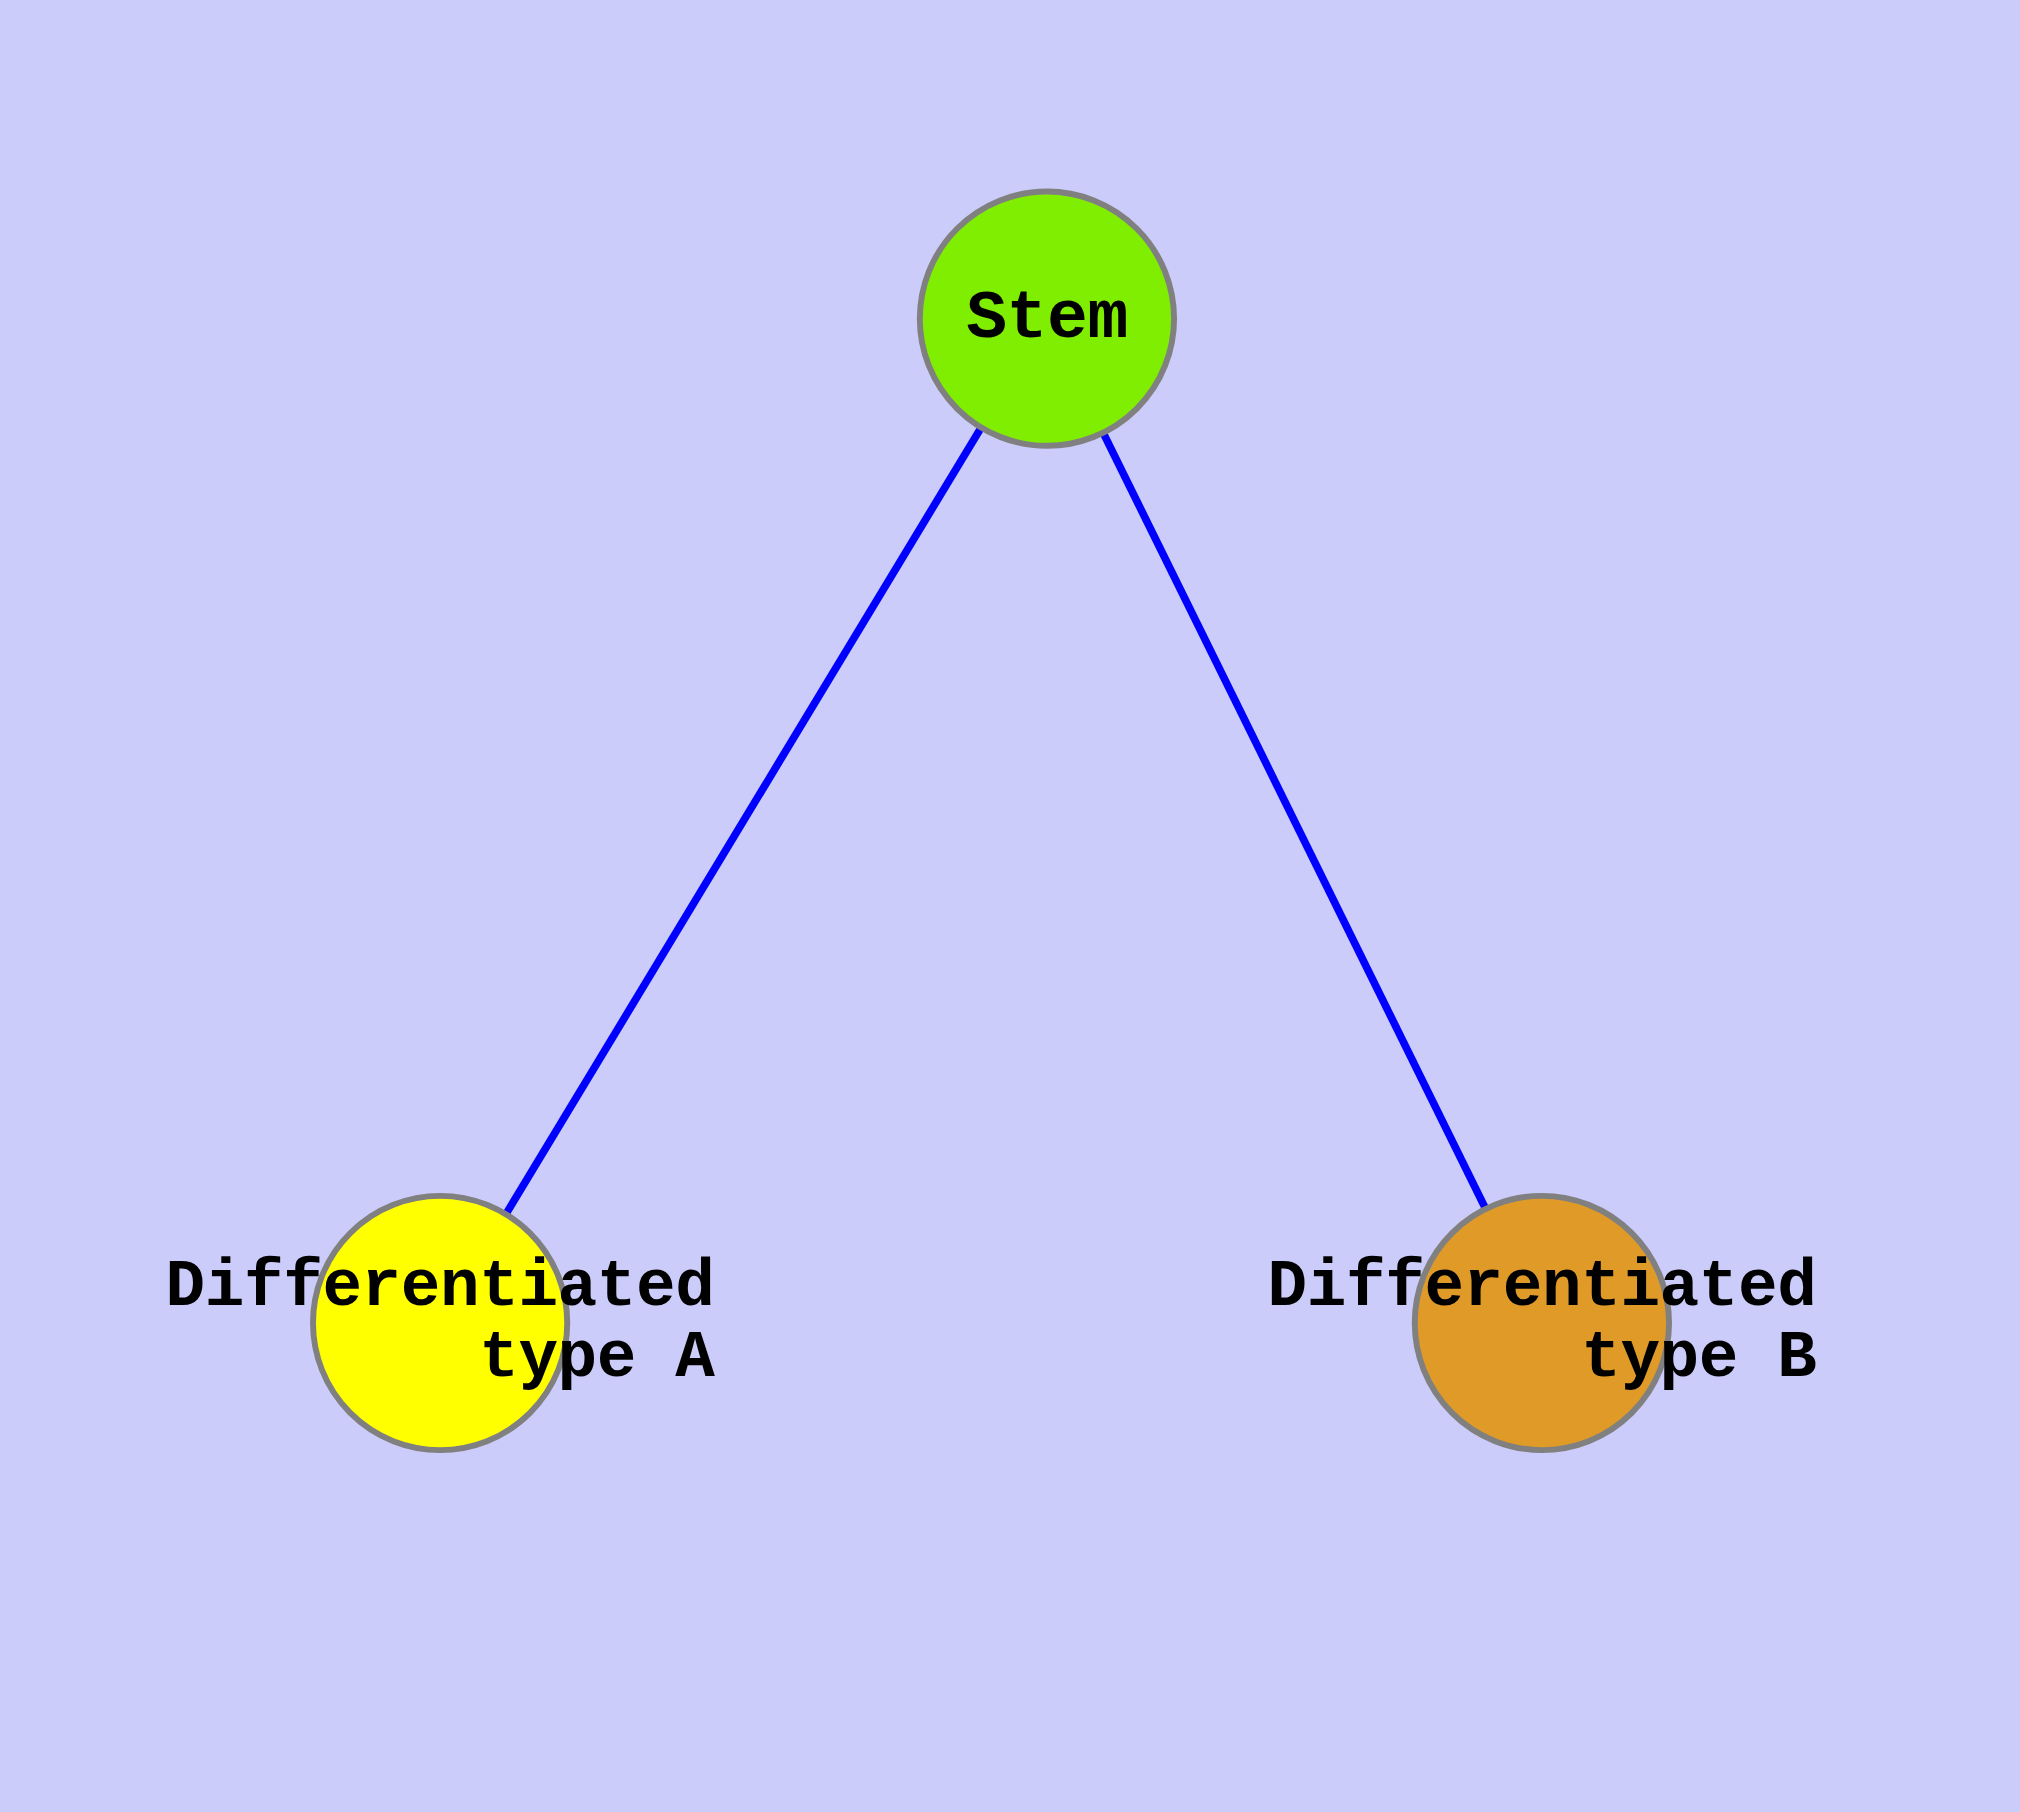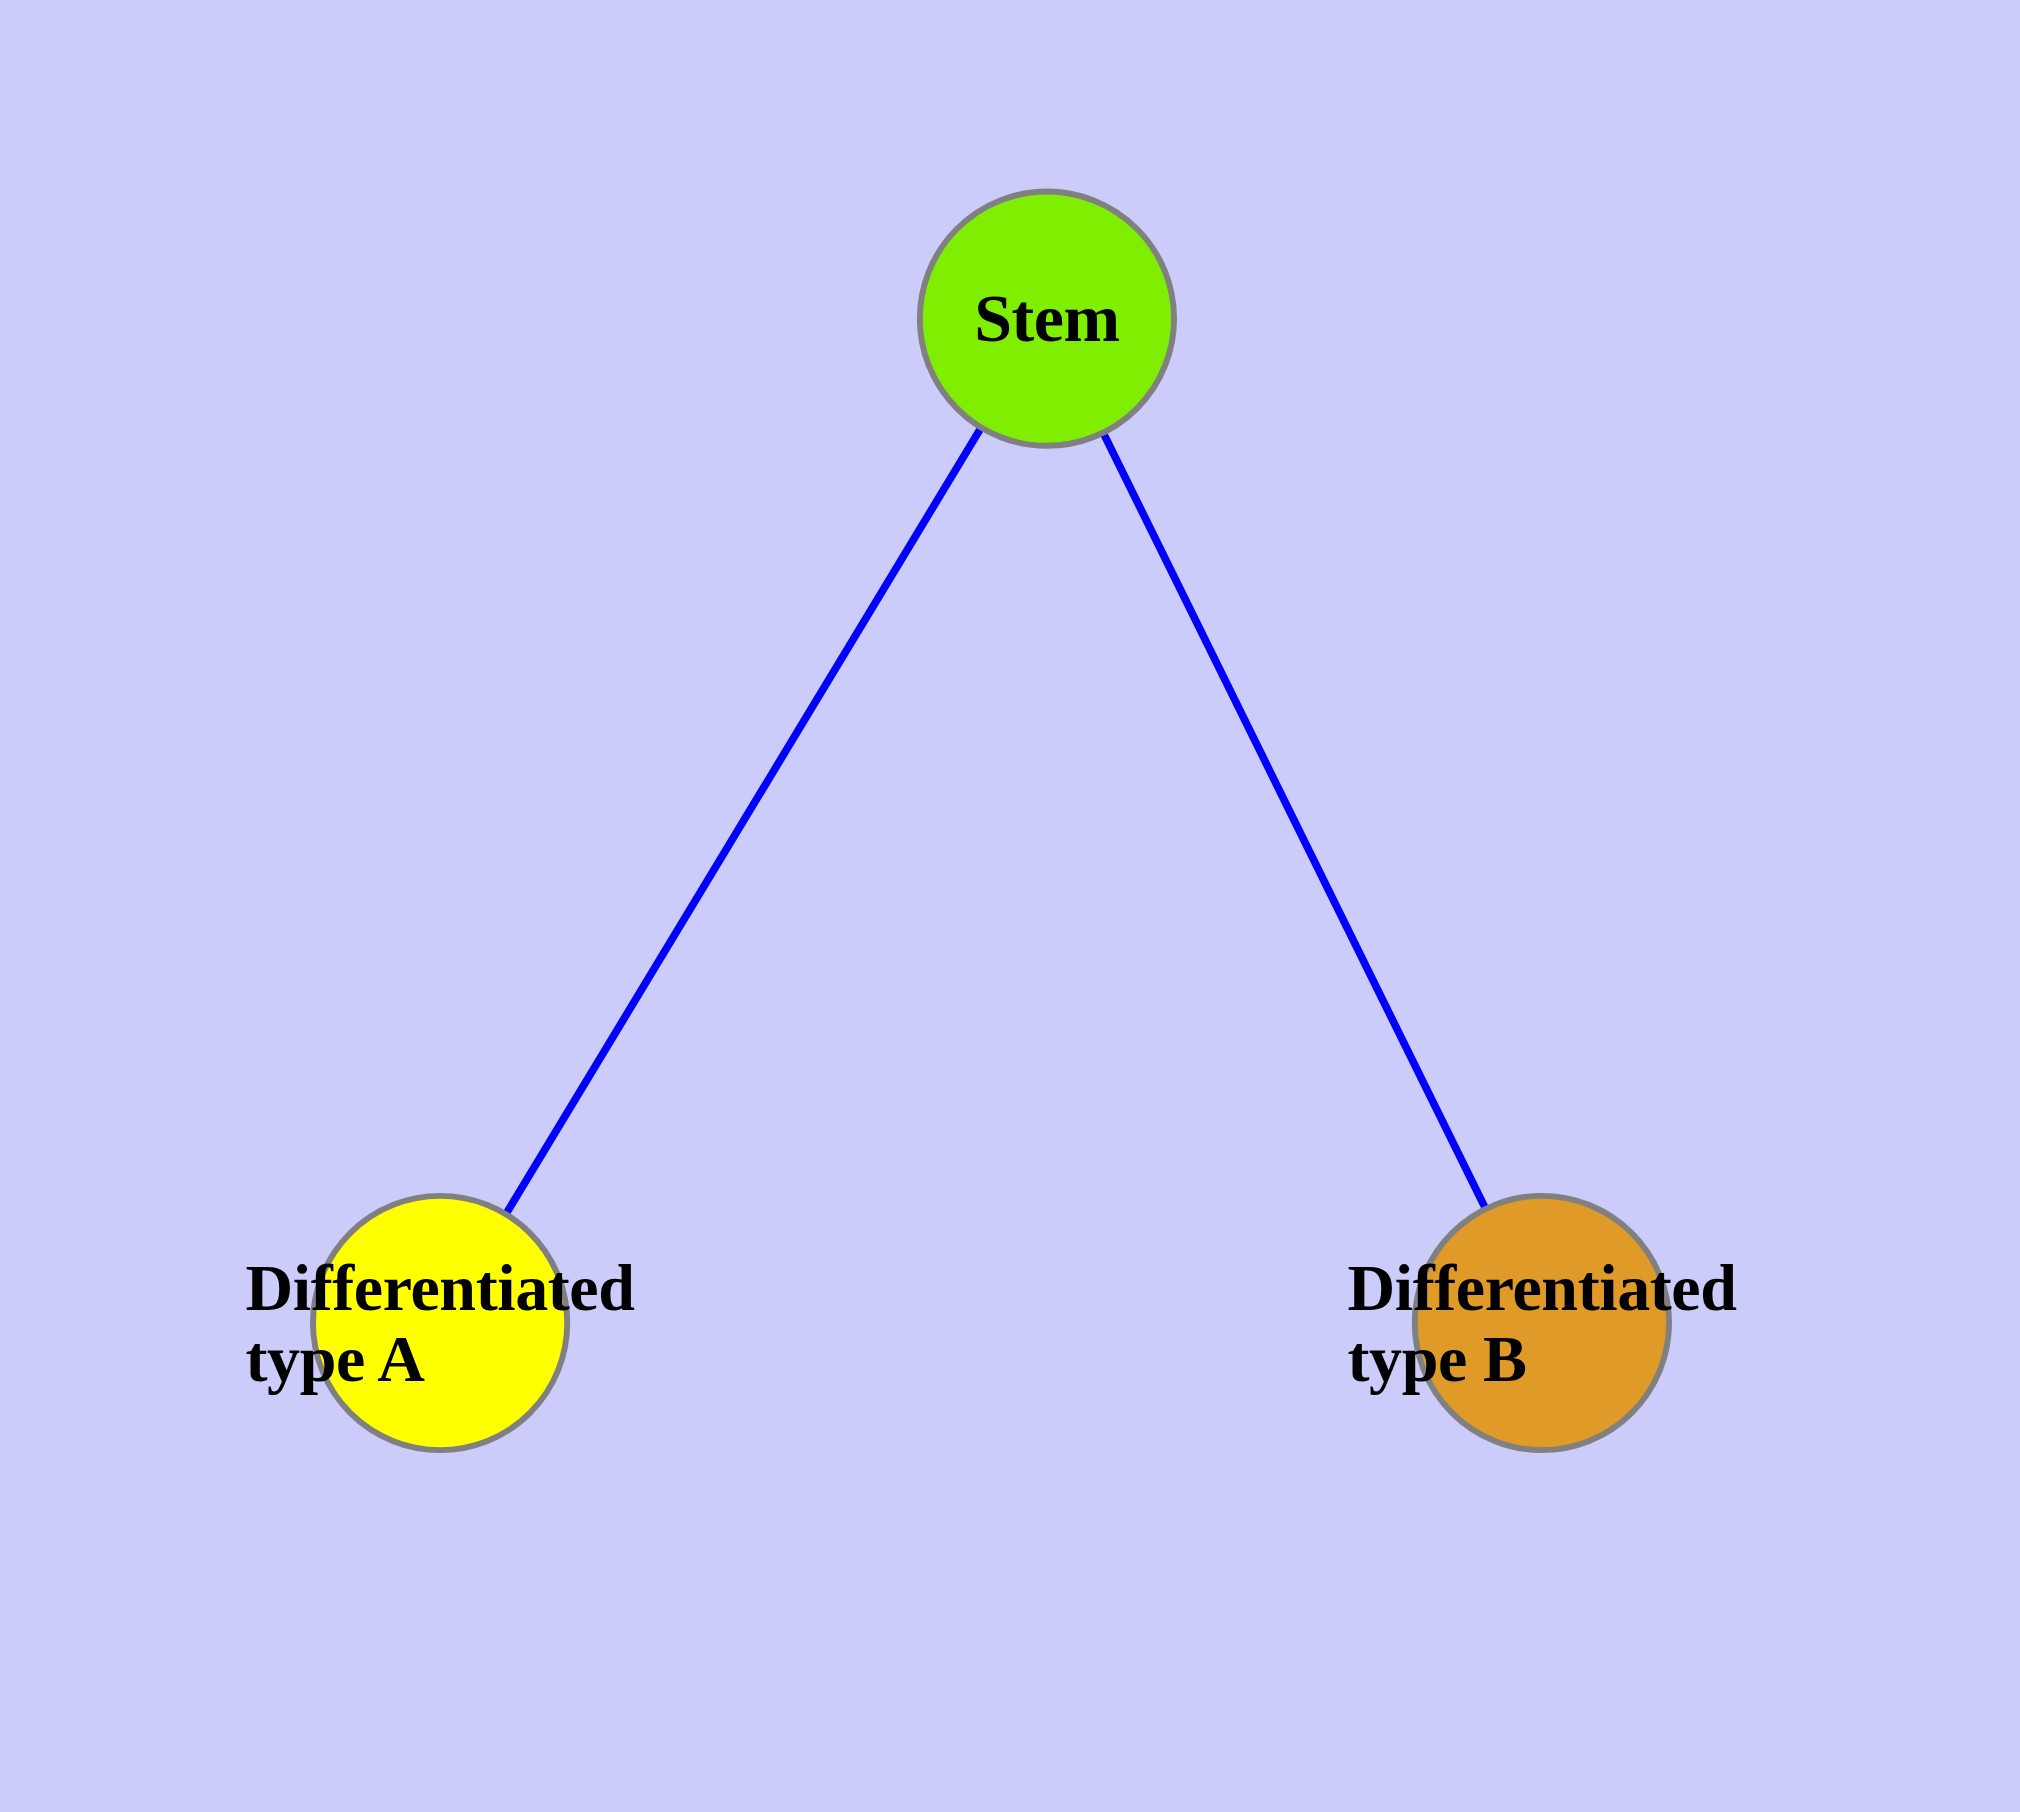--- a/index.html
+++ b/index.html
@@ -19,22 +19,22 @@
   #graph-svg {
     position: absolute;
     left: 0;
     top: 0;
     width: 2021px;
     height: 1812px;
     display: block;
   }
   .node-label {
     position: absolute;
-    text-align: left;
-    font-family: Liberation Serif, serif;
+    text-align: right;
+    font-family: Liberation Mono, monospace;
     font-weight: bold;
     color: #000000;
     white-space: pre;
     line-height: 1.08;
     transform: translate(-50%, -50%);
     pointer-events: none;
     letter-spacing: -0.4px;
   }
   .label-stem { font-size: 68px; }
   .label-diff { font-size: 66px; }

